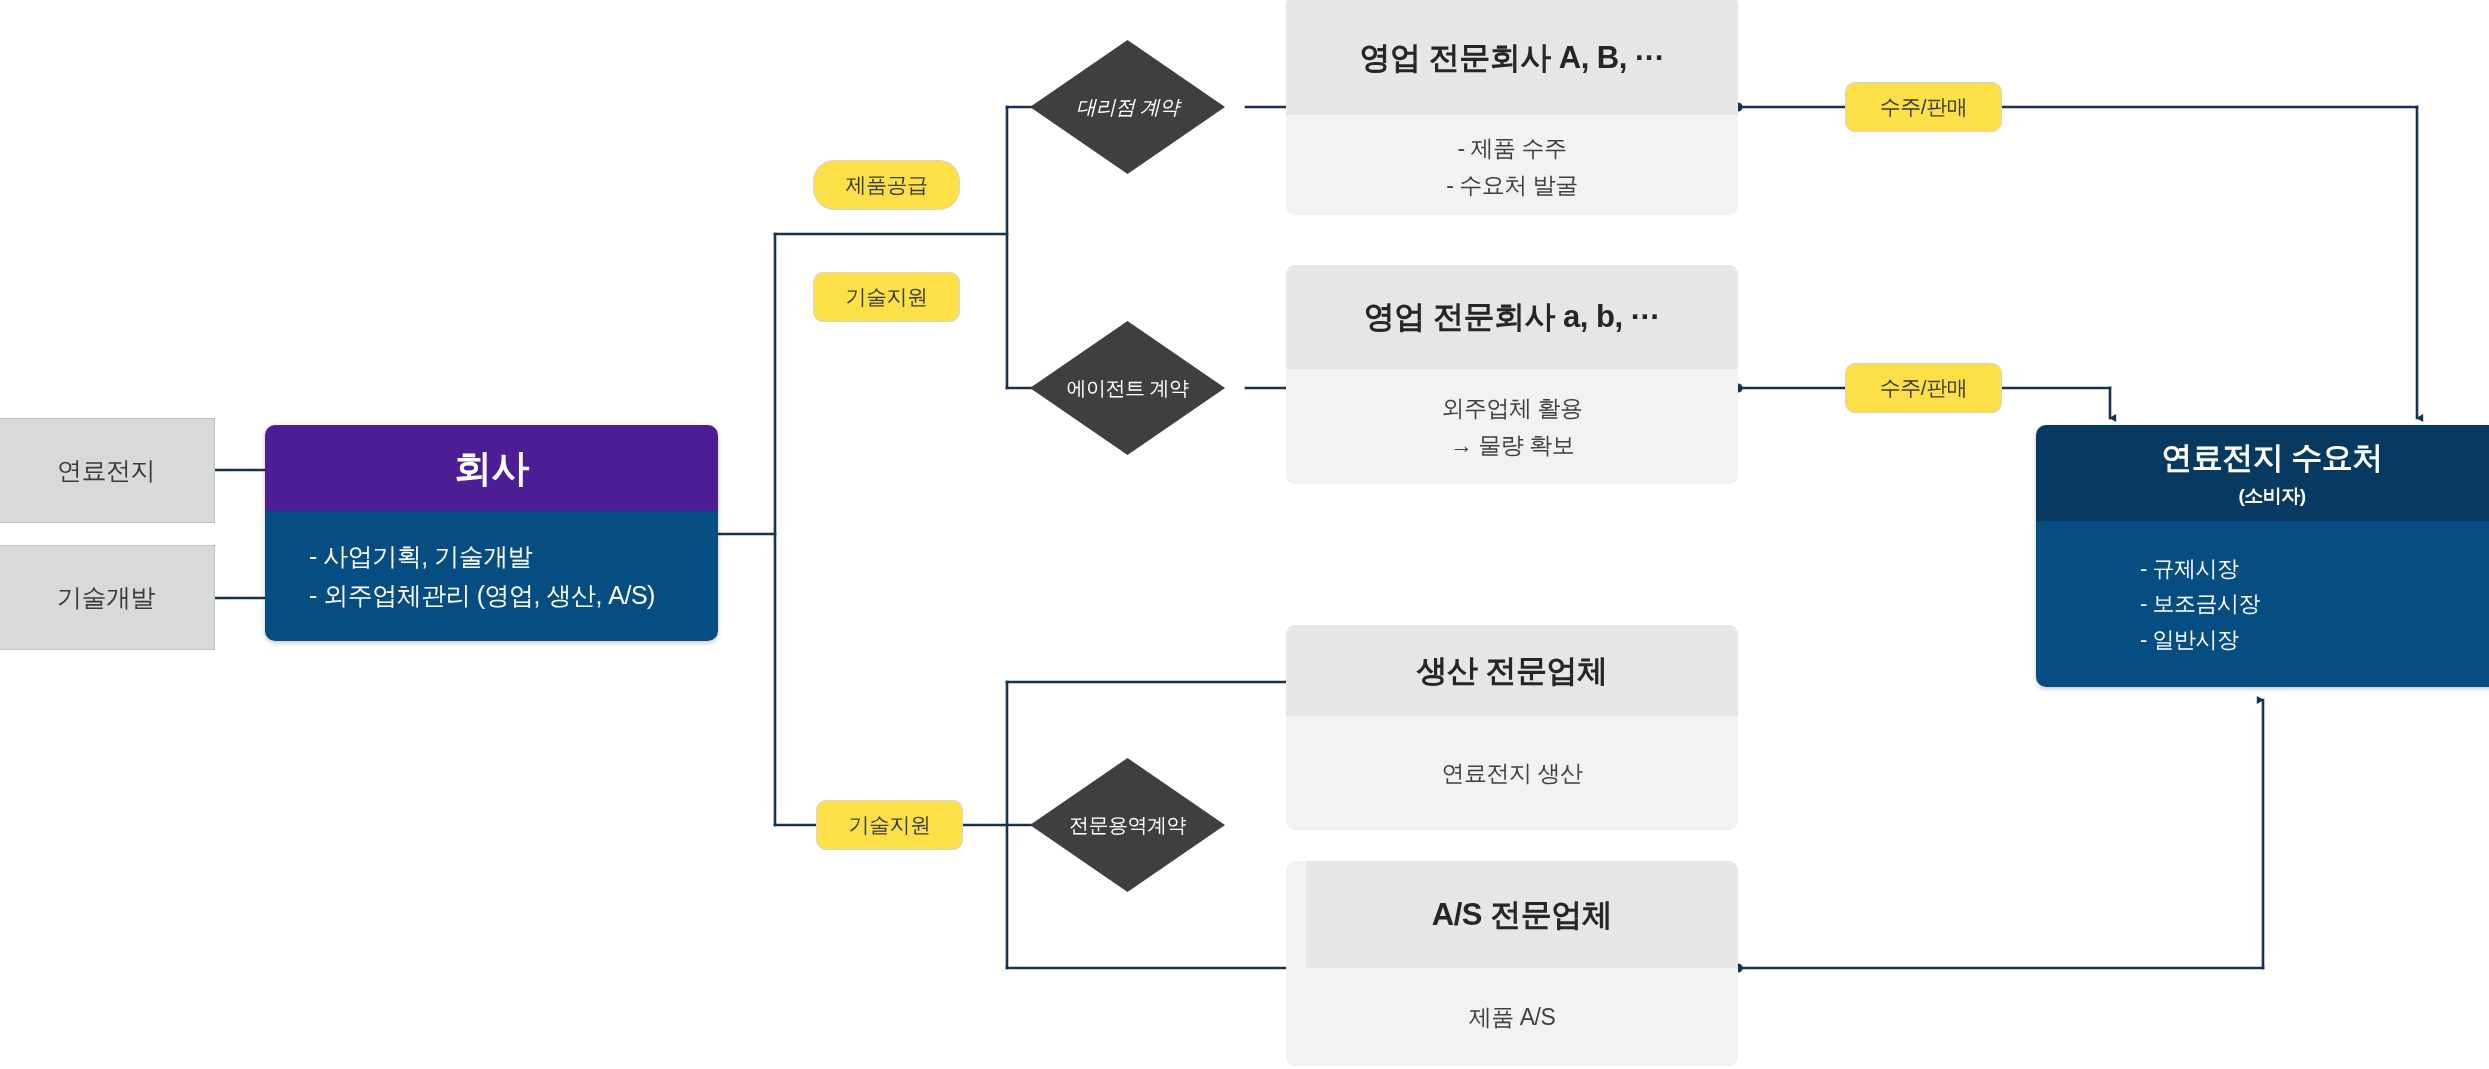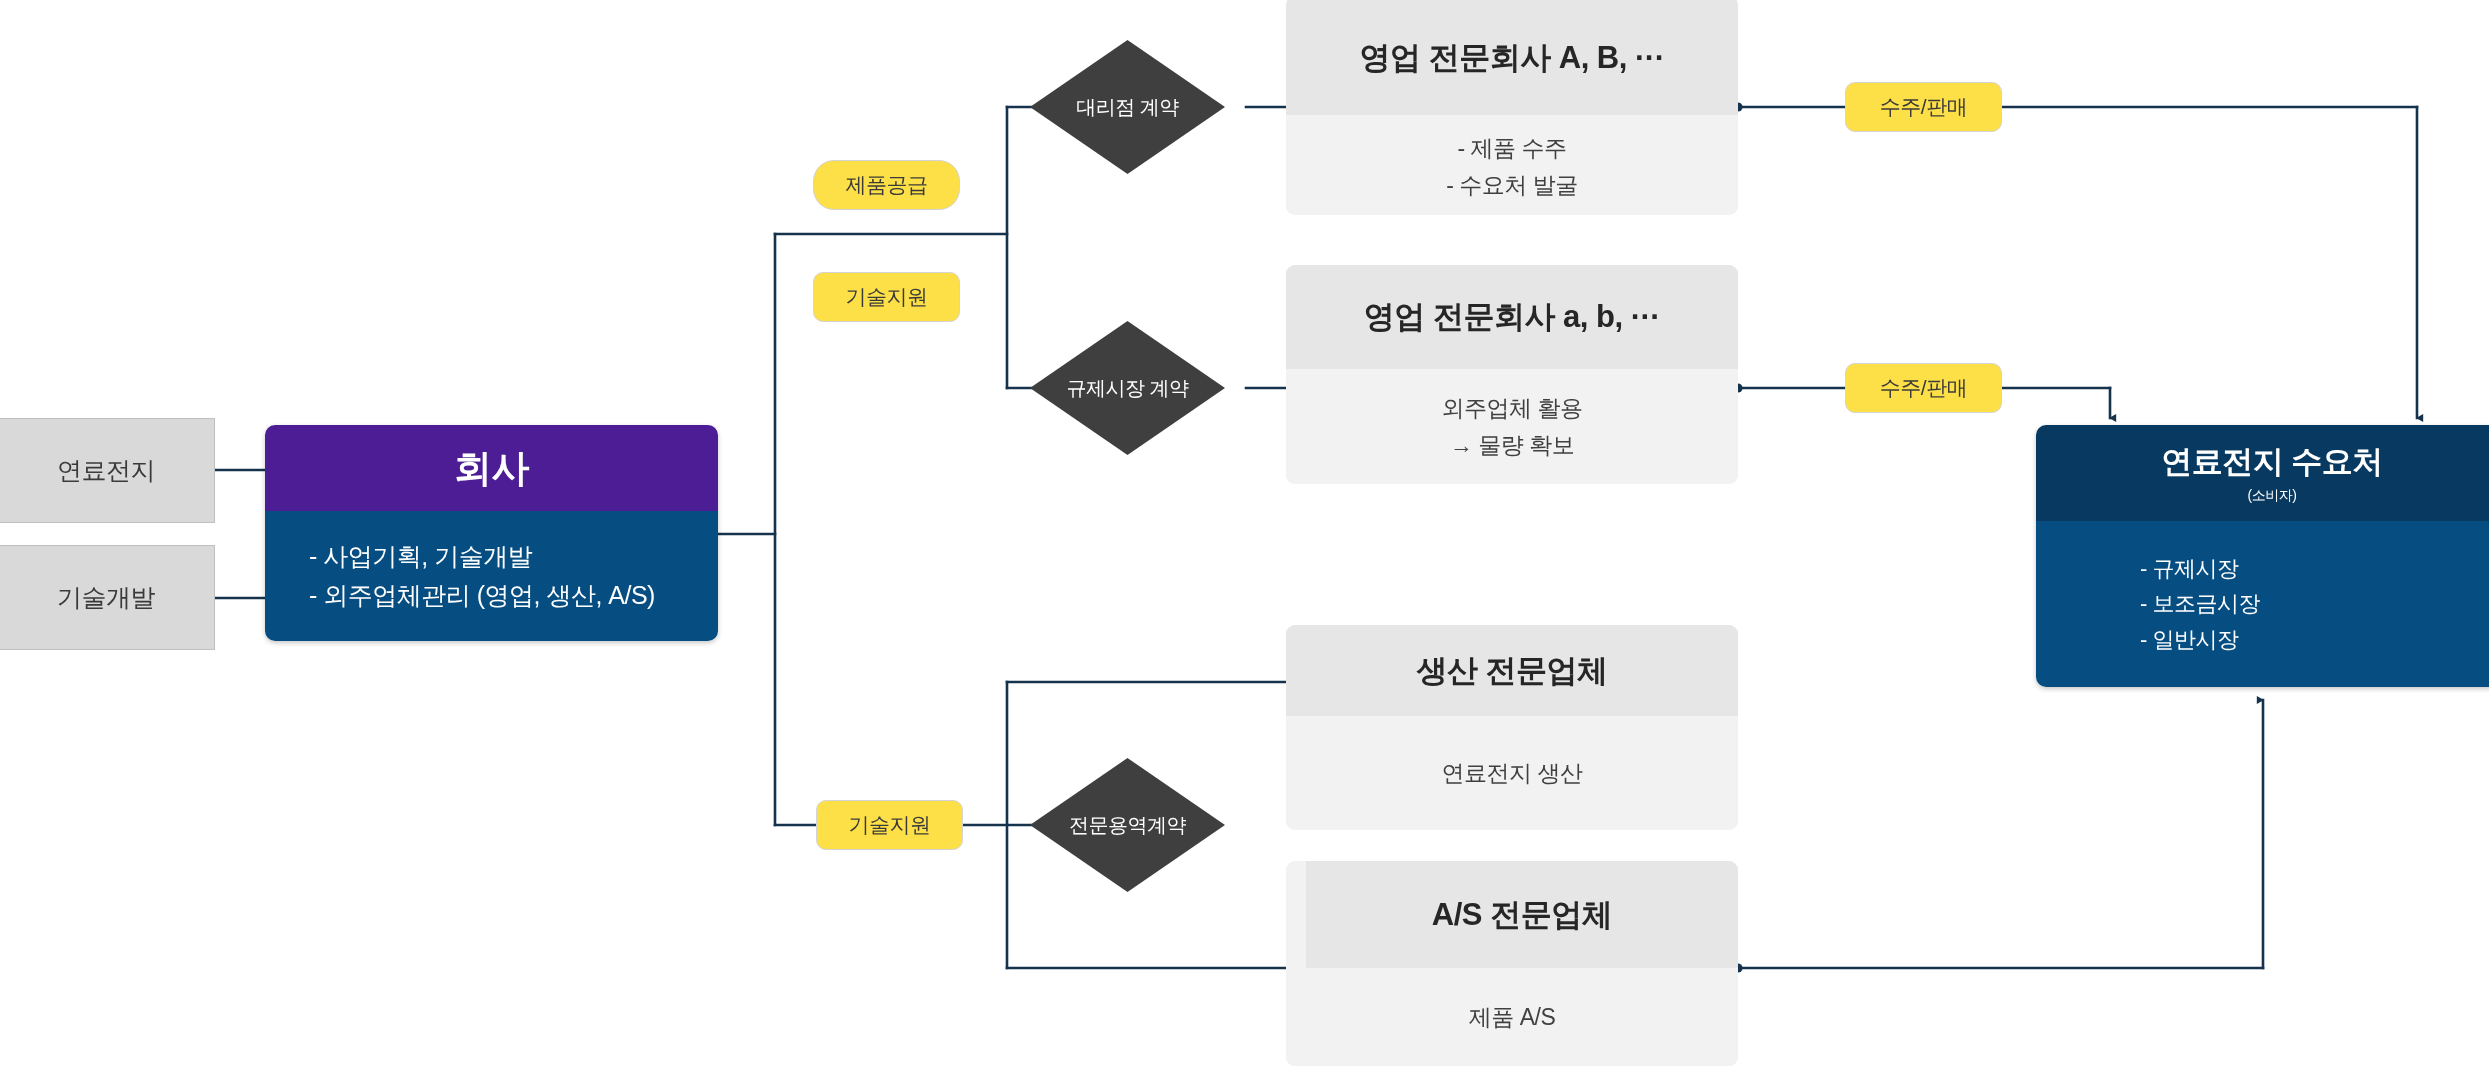--- a/index.html
+++ b/index.html
@@ -84,22 +84,22 @@
     flex-direction: column;
     align-items: center;
     justify-content: center;
   }
   .consumer-title {
     font-size: 31px;
     font-weight: bold;
     letter-spacing: -0.5px;
   }
   .consumer-sub {
-    font-size: 14px;
-    font-weight: normal;
+    font-size: 19px;
+    font-weight: bold;
     letter-spacing: -0.5px;
     margin-top: 4px;
   }
   .consumer-body {
     background: #064e82;
     color: #ffffff;
     font-size: 22px;
     letter-spacing: -0.5px;
     display: flex;
     flex-direction: column;
@@ -264,27 +264,27 @@
   <div class="pill" style="left:816px; top:800px; width:147px; height:50px;">
     <span>기술지원</span>
   </div>
   <div class="pill" style="left:1845px; top:82px; width:157px; height:50px;">
     <span>수주/판매</span>
   </div>
   <div class="pill" style="left:1845px; top:363px; width:157px; height:50px;">
     <span>수주/판매</span>
   </div>
 
-  <div class="diamond" style="left:1030px; top:40px; width:195px; height:134px;">
+  <div class="diamond" style="left:1030px; top:40px; width:195px; height:134px;font-style:italic;">
     <div class="shape"></div>
     <div class="dlabel">대리점 계약</div>
   </div>
   <div class="diamond" style="left:1030px; top:321px; width:195px; height:134px;">
     <div class="shape"></div>
-    <div class="dlabel">규제시장 계약</div>
+    <div class="dlabel">에이전트 계약</div>
   </div>
   <div class="diamond" style="left:1030px; top:758px; width:195px; height:134px;">
     <div class="shape"></div>
     <div class="dlabel">전문용역계약</div>
   </div>
 
   <div class="card" style="left:1286px; top:-4px; width:452px; height:219px;">
     <div class="card-head" style="height:115px; padding-top:4px;">영업 전문회사 A, B, ···</div>
     <div class="card-body" style="height:104px;">
       <div class="ln">- 제품 수주</div>

